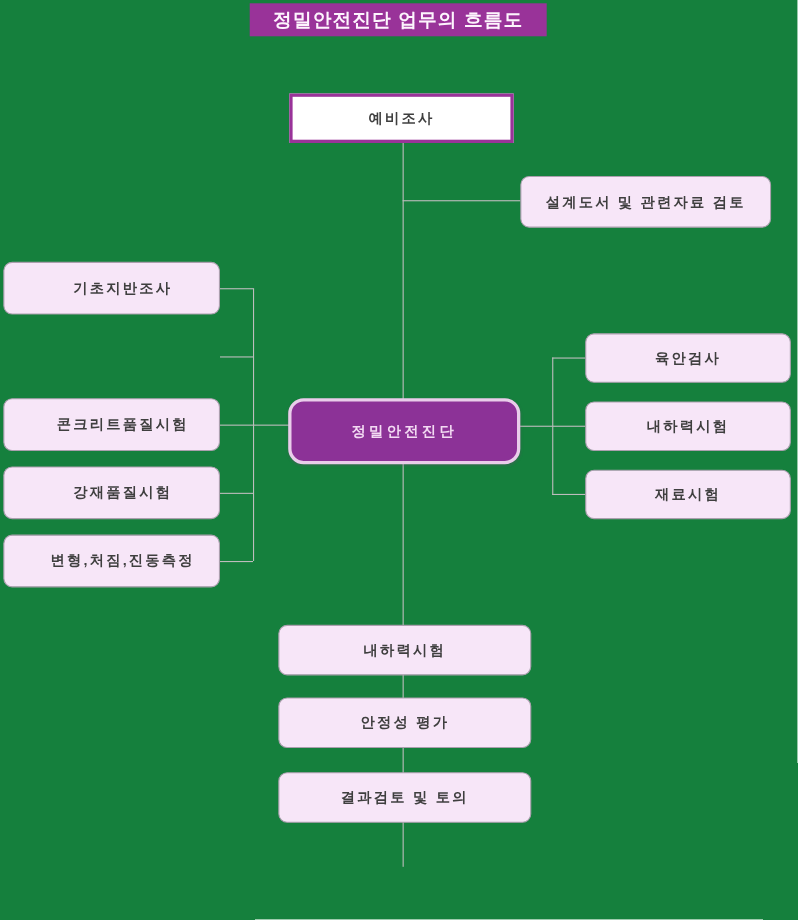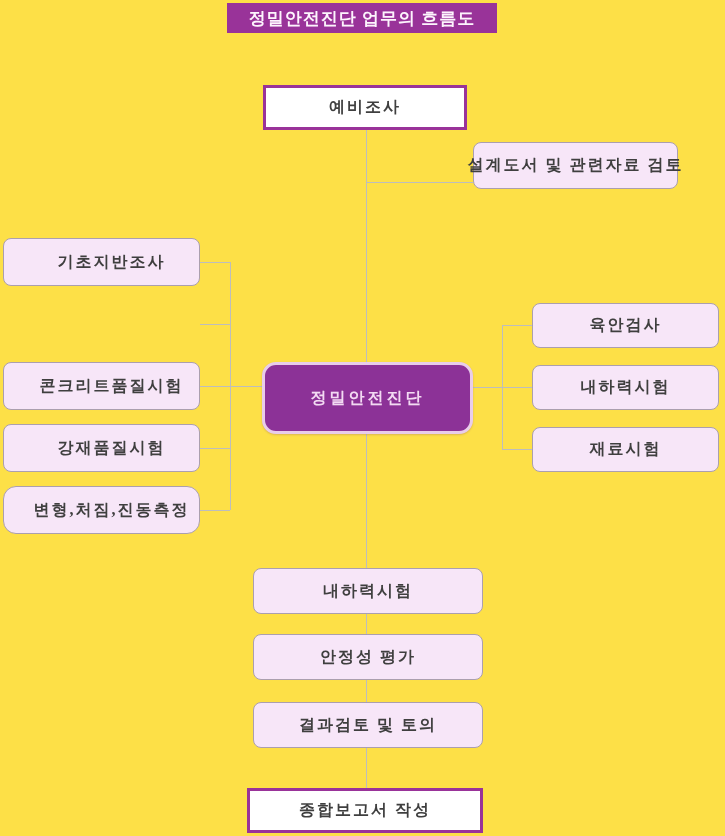--- a/index.html
+++ b/index.html
@@ -1,38 +1,38 @@
 <!DOCTYPE html>
 <html><head>
 <meta charset="utf-8">
 <style>
   html, body { margin: 0; padding: 0; background: #ffffff; }
   #stage {
     position: relative;
     width: 725px;
     height: 836px;
-    background: #fde047;
-    font-family: Liberation Serif, serif;
+    background: #15803d;
+    font-family: Liberation Sans, sans-serif;
     overflow: hidden;
   }
   
   .line {
     position: absolute;
     background: #bdbdbd;
   }
   
   .box {
     position: absolute;
     display: flex;
     align-items: center;
     justify-content: center;
     box-sizing: border-box;
     font-weight: 700;
     color: #3f3f3f;
-    font-size: 16px;
+    font-size: 13px;
     letter-spacing: 2px;
     white-space: nowrap;
   }
   
   .title-box {
     left: 227px; top: 3px; width: 270px; height: 30px;
     background: #993399;
     color: #fdf4fd;
     font-size: 17px;
     letter-spacing: 1px;
@@ -43,31 +43,31 @@
     border: 3px solid #993399;
   }
   .box-preliminary { left: 263px; top: 85px;  width: 204px; height: 45px; }
   .box-final      { left: 247px; top: 788px; width: 236px; height: 45px; }
   
   .soft {
     background: #f7e6f8;
     border: 1px solid #ab9fae;
     border-radius: 8px;
   }
-  .box-design { left: 473px; top: 142px; width: 205px; height: 47px; }
+  .box-design { left: 473px; top: 160px; width: 228px; height: 47px; }
   .col-left  { left: 3px;   width: 197px; height: 48px; padding-left: 20px; }
   .l0 { top: 238px; } .l1 { top: 300px; } .l2 { top: 362px; text-align: center; }
-  .l3 { top: 424px; } .l4 { top: 486px; border-radius: 13px; }
+  .l3 { top: 424px; } .l4 { top: 486px; }
   .col-right { left: 532px; width: 187px; height: 45px; }
   .r0 { top: 303px; } .r1 { top: 365px; } .r2 { top: 427px; }
   .col-bottom { left: 253px; width: 230px; height: 46px; }
   .b0 { top: 568px; } .b1 { top: 634px; } .b2 { top: 702px; }
   
   .center-node {
-    left: 262px; top: 362px; width: 211px; height: 72px;
+    left: 262px; top: 362px; width: 211px; height: 60px;
     background: #8c3297;
     border: 3px solid #e9cdea;
     border-radius: 14px;
     color: #f3daf3;
     letter-spacing: 3px;
     box-shadow: 0 1px 2px rgba(120,60,120,0.25);
   }
   
   .spine        { left: 366px; top: 130px; width: 1px; height: 658px; }
   .branch-design{ left: 366px; top: 182px; width: 107px; height: 1px; }
@@ -117,15 +117,14 @@
   <div class="box center-node">정밀안전진단</div>
 
   <div class="box soft col-right r0">육안검사</div>
   <div class="box soft col-right r1">내하력시험</div>
   <div class="box soft col-right r2">재료시험</div>
 
   <div class="box soft col-bottom b0">내하력시험</div>
   <div class="box soft col-bottom b1">안정성 평가</div>
   <div class="box soft col-bottom b2">결과검토 및 토의</div>
 
-  <div class="box terminal box-final">종합보고서 작성</div>
 
 </div>
 
 </body></html>

